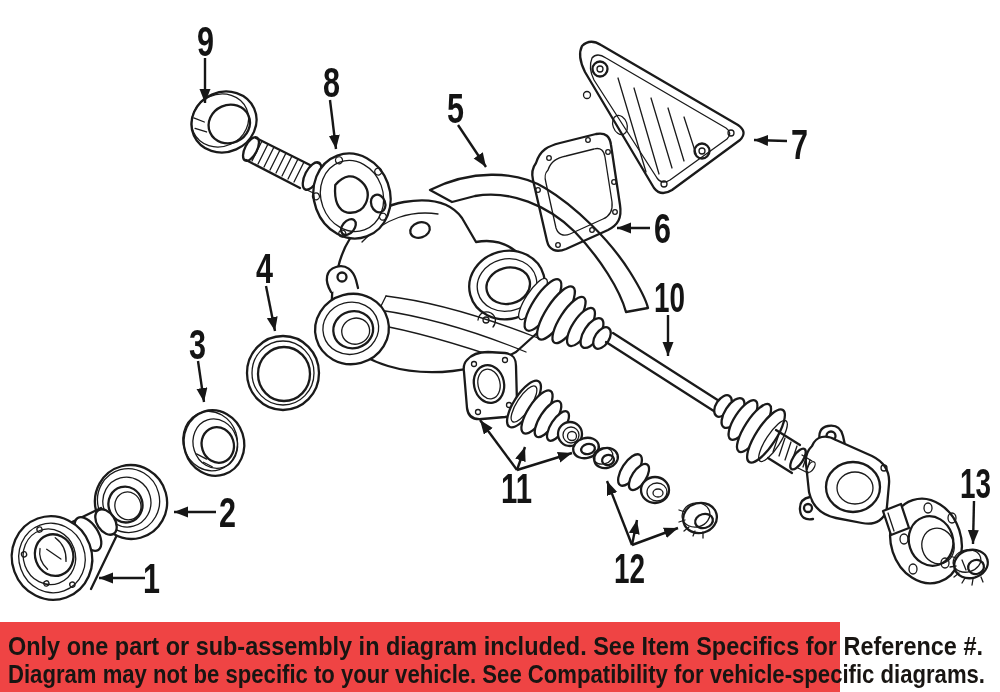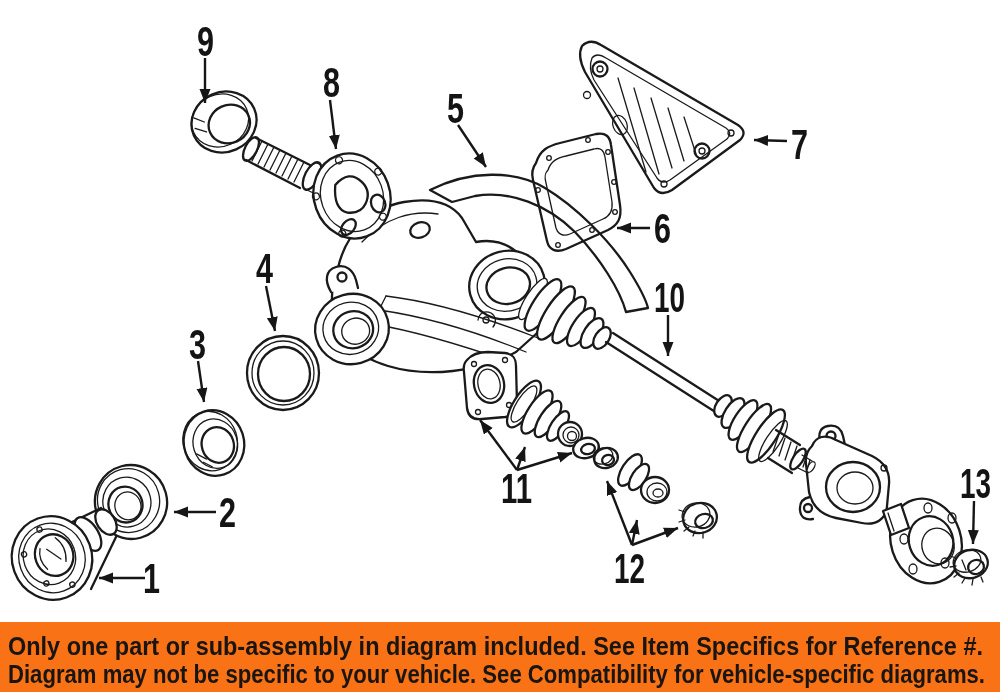--- a/index.html
+++ b/index.html
@@ -6,21 +6,21 @@
   .page{position:relative;width:1000px;height:692px;background:#ffffff;overflow:hidden;
         font-family:"Liberation Sans",sans-serif;}
   svg.diagram{display:block;}
   
   .o {stroke:#1a1a1a;stroke-width:2.3;fill:none;stroke-linecap:round;stroke-linejoin:round;}
   .of{stroke:#1a1a1a;stroke-width:2.3;fill:#ffffff;stroke-linecap:round;stroke-linejoin:round;}
   .i {stroke:#1a1a1a;stroke-width:1.3;fill:none;stroke-linecap:round;stroke-linejoin:round;}
   .if{stroke:#1a1a1a;stroke-width:1.3;fill:#ffffff;stroke-linecap:round;stroke-linejoin:round;}
   .num{font-family:"Liberation Sans",sans-serif;font-weight:700;font-size:42px;fill:#141414;}
   .ld{stroke:#161616;stroke-width:2.4;fill:none;marker-end:url(#ah);}
-  .banner{position:absolute;left:0;top:622px;width:1000px;height:70px;background:#f97316;}
+  .banner{position:absolute;left:0;top:622px;width:840px;height:70px;background:#ef4444;}
   .banner-text{font-family:"Liberation Sans",sans-serif;font-weight:700;font-size:26px;fill:#181512;}
 </style>
 </head>
 <body>
 
 <div class="page">
 
   <svg class="diagram" viewBox="0 0 1000 622" width="1000" height="622">
     <defs>
       <marker id="ah" markerUnits="userSpaceOnUse" markerWidth="15" markerHeight="12" refX="14" refY="5.5" orient="auto">

